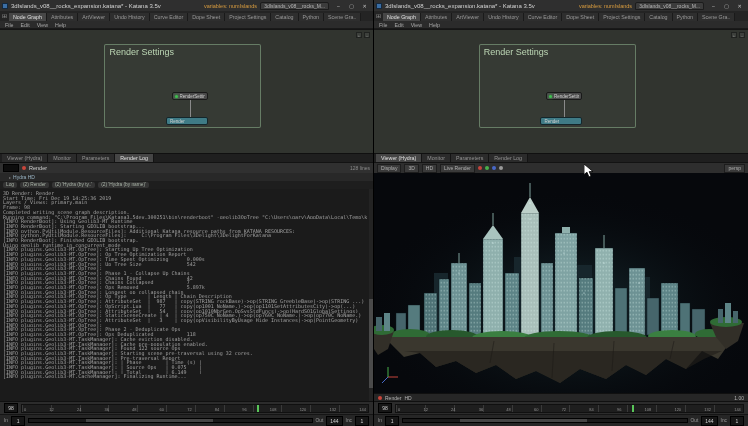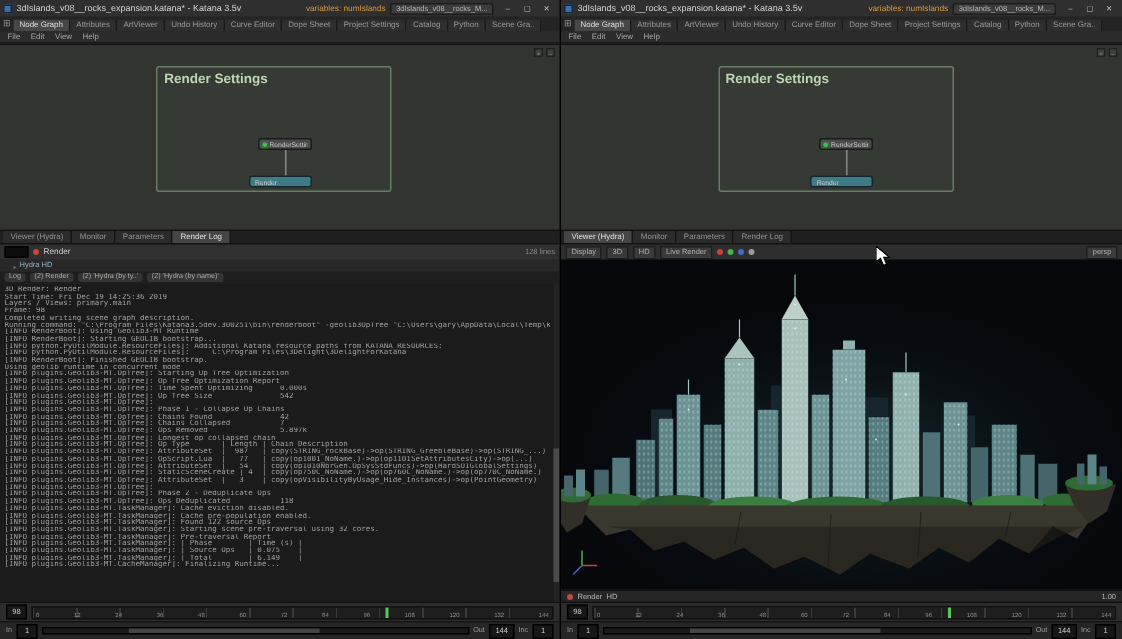--- a/index.html
+++ b/index.html
@@ -35,21 +35,21 @@
   .menu-item { font-size:5.3px; color:#a8a8a8; }
 
   
   .nodegraph { height:124px; background:#31342f; position:relative; flex:none;
                border-top:1px solid #151515; }
   .ng-tools { position:absolute; right:3px; top:2px; display:flex; gap:2px; }
   .ng-tool { width:6px; height:6px; background:#3d403c; border:1px solid #202220; color:#9a9a9a;
              font-size:4px; line-height:5px; text-align:center; }
   .ng-group { position:absolute; left:28%; top:14px; width:42%; height:84px;
               border:1px solid rgba(150,190,150,.5); background:rgba(130,170,130,.06); border-radius:2px; }
-  .ng-group-label { color:#bcd6b4; font-size:9px; padding:2px 4px; white-space:nowrap;font-weight:bold; }
+  .ng-group-label { color:#bcd6b4; font-size:9px; padding:2px 4px; white-space:nowrap; }
   .ng-node1 { position:absolute; left:46%; top:62px; width:36px; height:8px; background:#4a4a4a;
               border:1px solid #191919; border-radius:2px; display:flex; align-items:center; gap:2px; padding:0 2px; }
   .led { width:3px; height:3px; border-radius:50%; background:#3ec14e; box-shadow:0 0 3px #3ec14e; flex:none; }
   .ng-label { font-size:4.5px; color:#cfcfcf; white-space:nowrap; overflow:hidden; }
   .ng-wire { position:absolute; left:calc(46% + 18px); top:70px; width:1px; height:17px; background:#8a8a8a; }
   .ng-node2 { position:absolute; left:44.5%; top:87px; width:42px; height:8px; background:#3f7b86;
               border:1px solid #14262b; border-radius:2px; display:flex; align-items:center; padding:0 3px; }
 
   
   .btabs { height:9px; background:#1f1f1f; display:flex; align-items:flex-end; padding:0 2px;

